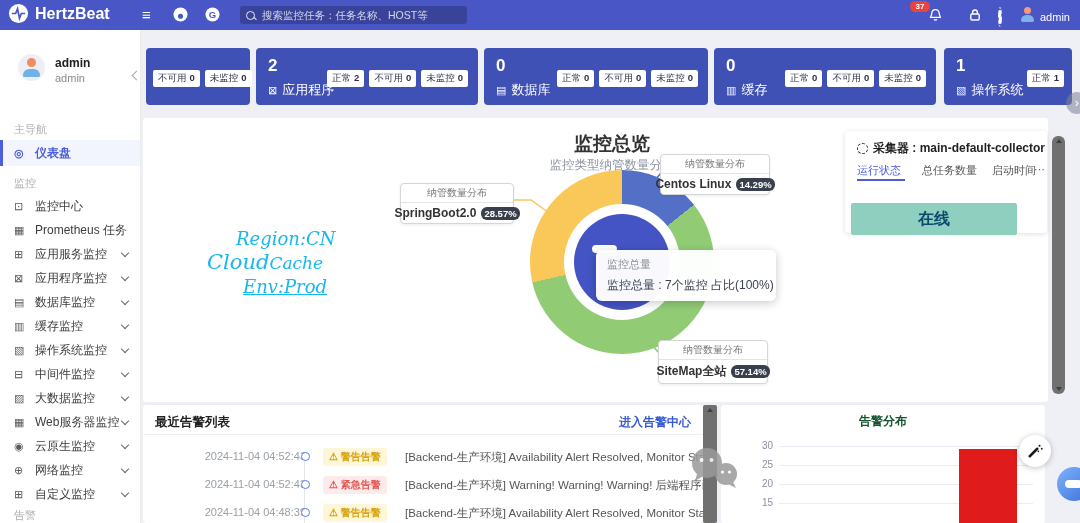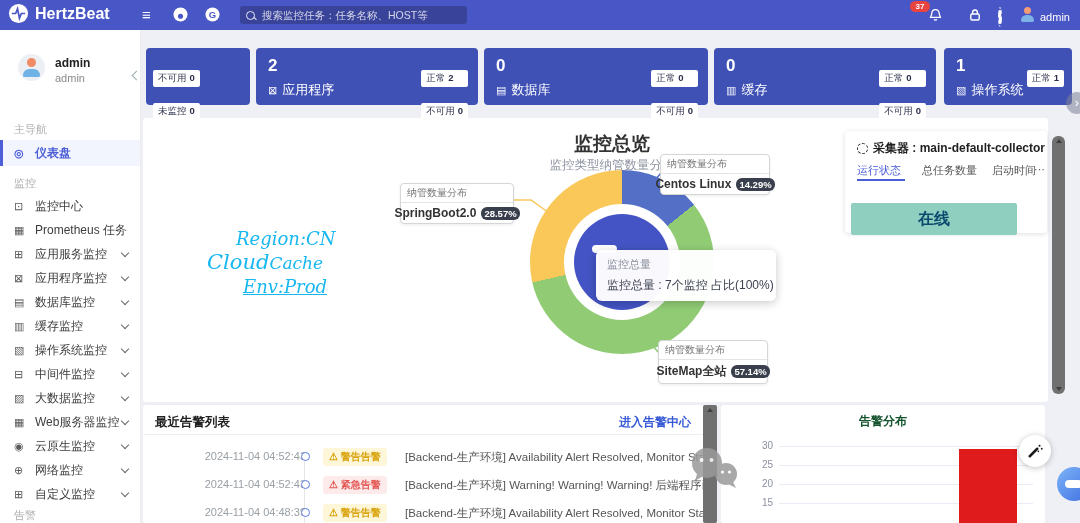--- a/index.html
+++ b/index.html
@@ -31,39 +31,39 @@
   .si-label{font-size:12px;color:#3d3d3d;white-space:nowrap;}
   .side-item.active{background:#f2f5fe;border-left:3px solid #4c5fd6;padding-left:11px;height:26px;}
   .side-item.active .si-label,.side-item.active .si-ico{color:#4c5fd6;font-weight:bold;}
   .chev{position:absolute;right:12px;width:5px;height:5px;border-right:1.4px solid #666;border-bottom:1.4px solid #666;transform:rotate(45deg);top:50%;margin-top:-4px;}
   #collapse{position:absolute;left:133px;top:72px;width:6px;height:6px;border-left:1.6px solid #9aa;border-bottom:1.6px solid #9aa;transform:rotate(45deg);z-index:21;}
   
   .card{position:absolute;top:48px;height:57px;background:#4051b6;border-radius:4px;color:#fff;}
   .c-num{position:absolute;left:12px;top:8px;font-size:17px;font-weight:bold;}
   .c-lab{position:absolute;left:12px;top:33px;font-size:13px;display:flex;align-items:center;gap:5px;}
   .c-lico{font-size:11px;opacity:.95;}
-  .bdg-row{position:absolute;top:22px;display:flex;gap:16px;flex-direction:column;}
+  .bdg-row{position:absolute;top:22px;display:flex;gap:5px;}
   .bdg{background:#fff;border-radius:2px;color:#2b2f4a;font-size:9.5px;padding:2px 5px;white-space:nowrap;}
   .bdg b{margin-left:3px;}
   #car-next{position:absolute;left:1066px;top:92px;width:22px;height:22px;border-radius:50%;background:rgba(125,130,150,.55);color:#fff;text-align:center;line-height:21px;font-size:13px;z-index:5;}
   
   #mainpanel{position:absolute;left:143px;top:118px;width:905px;height:284px;background:#fff;border-radius:3px;}
   .ov-title{position:absolute;left:502px;top:131px;width:220px;text-align:center;font-size:19px;font-weight:bold;color:#333;z-index:3;}
   .ov-sub{position:absolute;left:502px;top:157px;width:220px;text-align:center;font-size:12.5px;color:#8f94a3;z-index:3;}
   #ring{position:absolute;left:530px;top:170px;width:184px;height:184px;border-radius:50%;
         background:conic-gradient(#5470c6 0 14.29%,#91cc75 0 71.43%,#fac858 0 100%);z-index:2;}
   #hole{position:absolute;left:564px;top:204px;width:116px;height:116px;border-radius:50%;background:#fff;z-index:3;}
   #innerpie{position:absolute;left:574px;top:214px;width:96px;height:96px;border-radius:50%;background:#4454c4;z-index:4;}
   #ctr-dash{position:absolute;left:592px;top:245px;width:25px;height:8px;background:#fff;border-radius:4px;z-index:5;}
   #tooltip{position:absolute;left:596px;top:250px;width:158px;background:rgba(255,255,255,.97);border-radius:6px;
            box-shadow:0 2px 10px rgba(0,0,0,.22);padding:7px 11px;z-index:6;}
   .tt1{font-size:11px;color:#8a8f9b;}
   .tt2{font-size:12px;color:#3c4150;margin-top:5px;white-space:nowrap;}
   .callout{position:absolute;background:#fff;border:1px solid #d6d6d6;border-radius:4px;box-shadow:0 1px 3px rgba(0,0,0,.08);z-index:5;}
-  .co-head{font-size:10px;color:#777;text-align:left;padding:2px 6px;border-bottom:1px solid #e4e4e4;}
+  .co-head{font-size:10px;color:#777;text-align:center;padding:2px 6px;border-bottom:1px solid #e4e4e4;}
   .co-body{display:flex;align-items:center;justify-content:center;gap:5px;padding:3px 7px;font-size:12px;font-weight:bold;color:#333;white-space:nowrap;}
   .co-badge{background:#3a3f4d;color:#fff;font-size:9.5px;font-weight:bold;padding:1px 3px;border-radius:6px;}
   #connectors{position:absolute;left:0;top:0;width:1080px;height:523px;pointer-events:none;z-index:4;}
   
   .envtxt{position:absolute;color:#17b7f0;font-family:"DejaVu Serif",serif;font-style:italic;z-index:7;}
   
   #collector{position:absolute;left:845px;top:131px;width:202px;height:102px;background:#fff;border-radius:4px;box-shadow:0 1px 5px rgba(0,0,0,.13);z-index:8;}
   .col-title{position:absolute;left:12px;top:9px;font-size:12px;font-weight:bold;color:#1f1f1f;display:flex;align-items:center;gap:5px;white-space:nowrap;}
   .geard{width:9px;height:9px;border:1.8px dashed #333;border-radius:50%;flex:none;}
   .col-tab{position:absolute;top:32px;font-size:11px;color:#555;}

